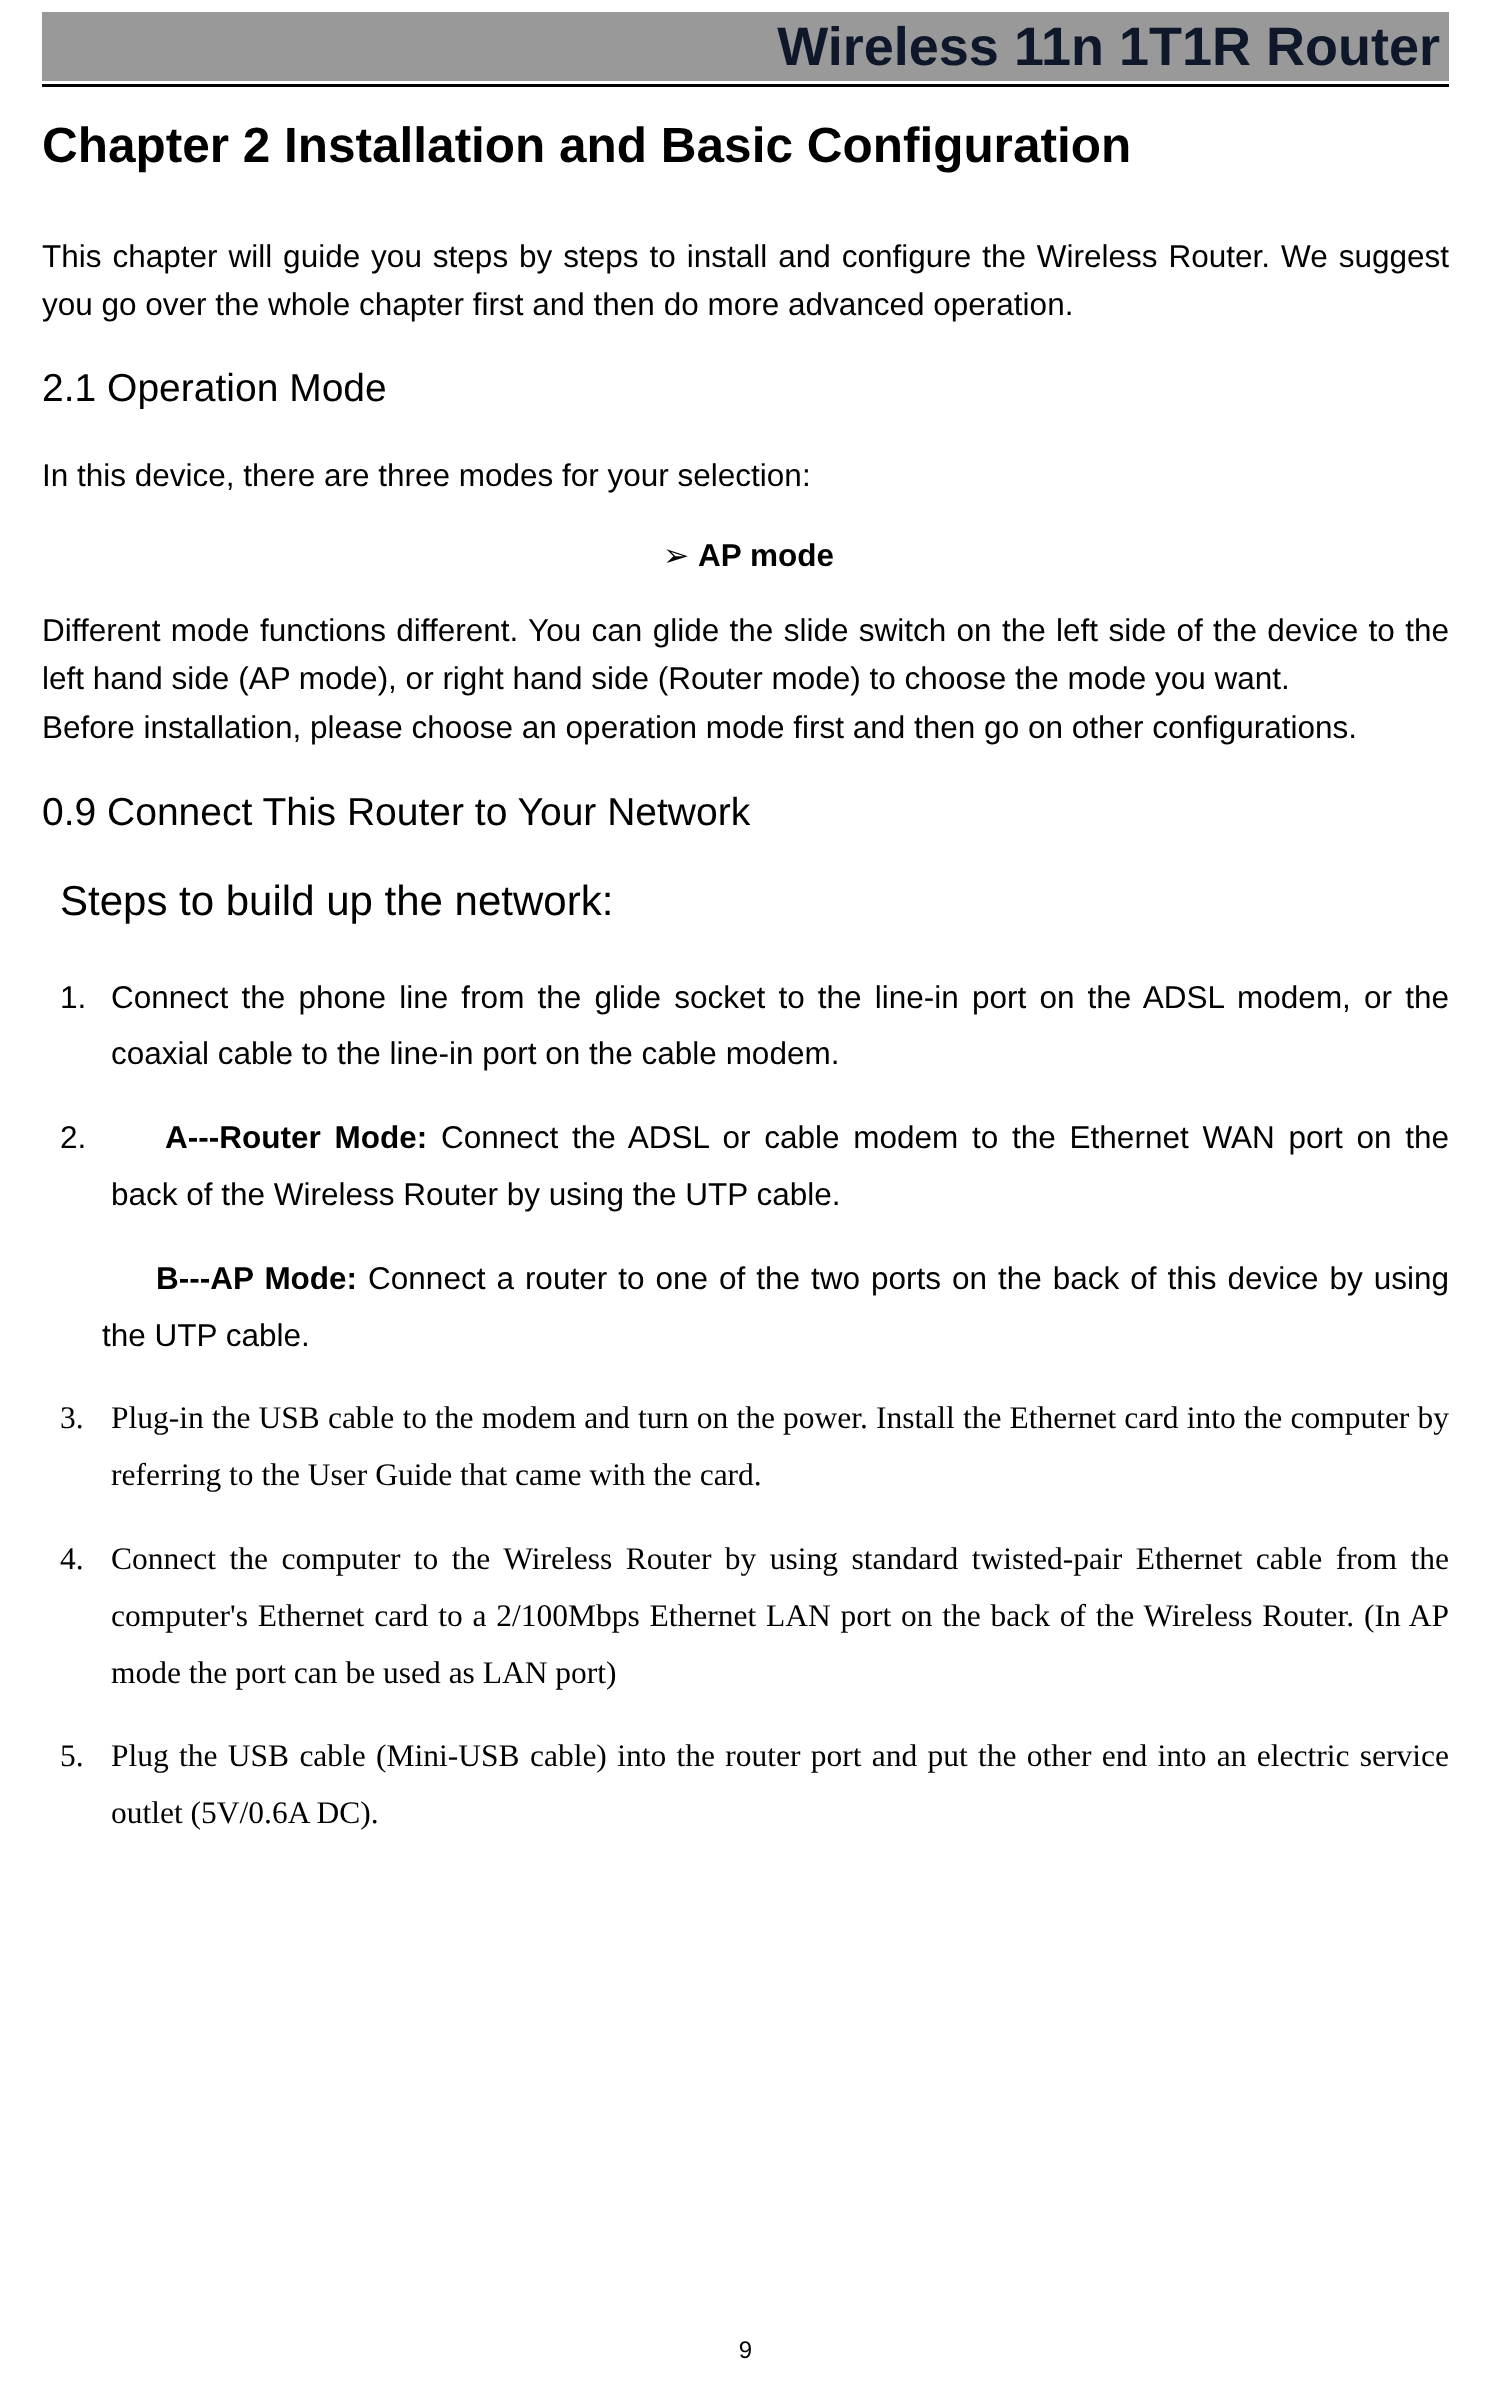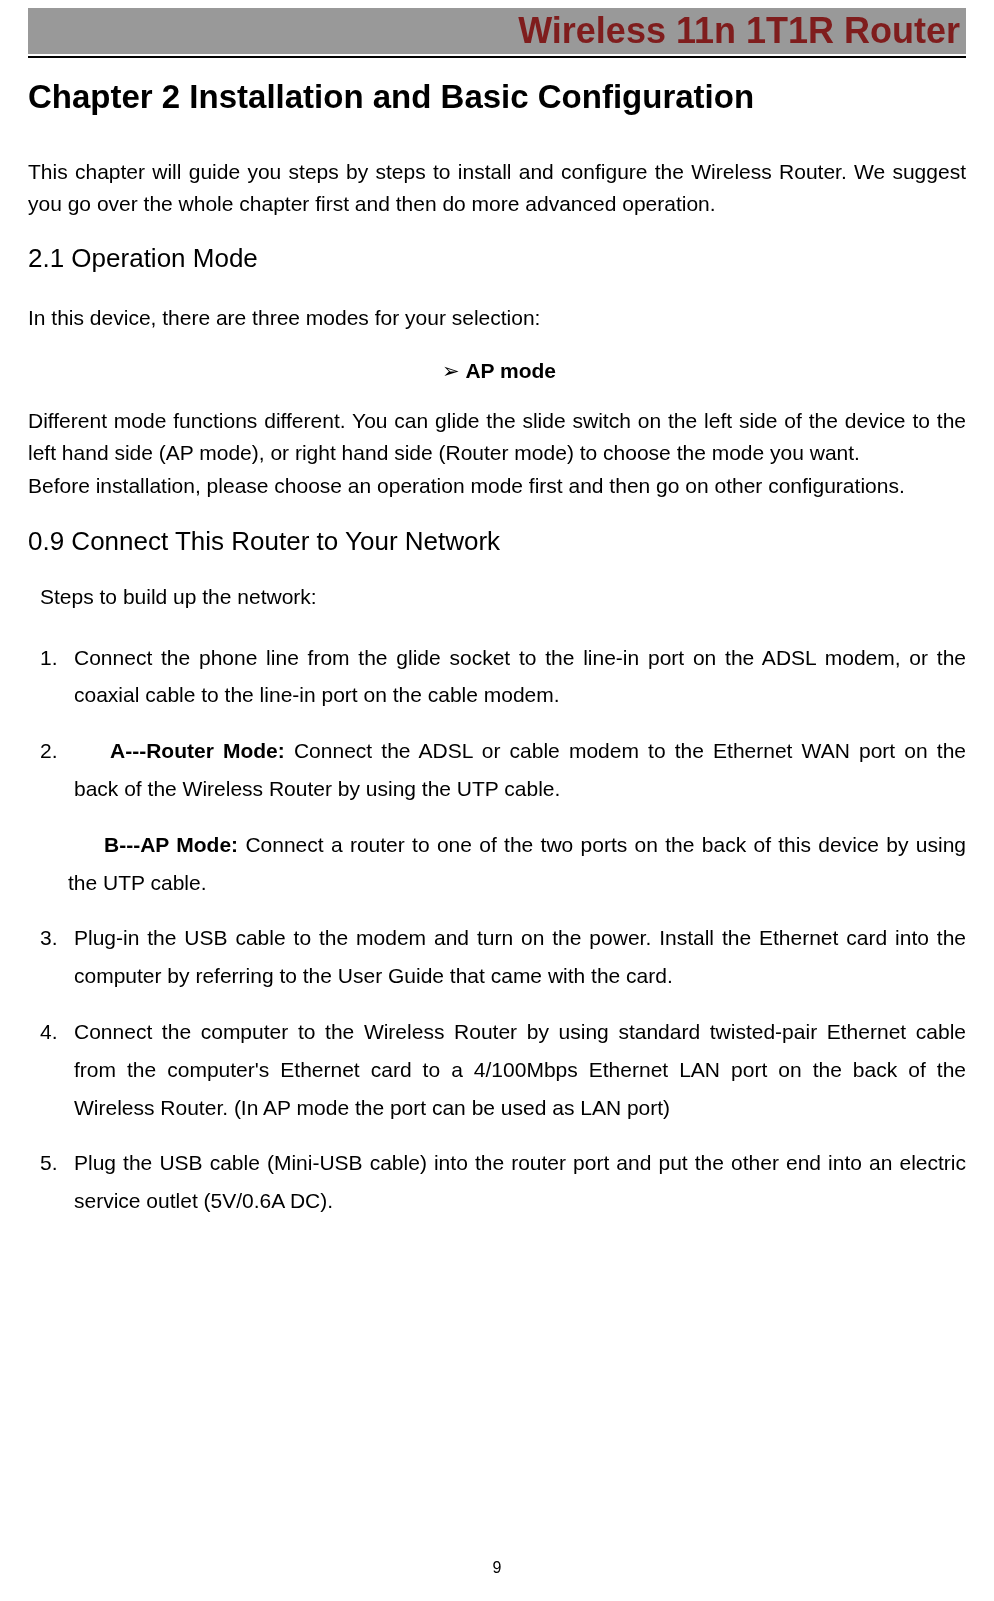--- a/index.html
+++ b/index.html
@@ -16,21 +16,21 @@
       position: relative;
       padding: 0 28px;
     }
     .header {
       margin-top: 8px;
       border-bottom: 2px solid #000;
       padding-bottom: 2px;
     }
     .header-title {
       background: #999;
-      color: #7f1d1d;
+      color: #0f172a;
       font-size: 36px;
       font-weight: bold;
       text-align: right;
       padding: 2px 6px 2px 0;
       width: 100%;
       display: block;
     }
     .chapter-title {
       font-size: 33px;
       font-weight: bold;
@@ -59,21 +59,21 @@
       font-weight: bold;
       line-height: 1.6;
       margin-bottom: 4px;
       text-align: center;
     }
     .bullet-item::before {
       content: "➢ ";
       font-weight: normal;
     }
     .steps-intro {
-      font-size: 21px;
+      font-size: 28px;
       margin: 28px 0 30px 12px;
     }
     .ordered-list {
       list-style: none;
       counter-reset: item;
       padding-left: 12px;
     }
     .ordered-item {
       counter-increment: item;
       font-size: 21px;
@@ -137,19 +137,19 @@
 
 <ol class="ordered-list">
   <li class="ordered-item">Connect the phone line from the glide socket to the line-in port on the ADSL modem, or the coaxial cable to the line-in port on the cable modem.</li>
   <li class="ordered-item">
     <span class="bold">A---Router Mode:</span><span> Connect the ADSL or cable modem to the Ethernet WAN port on the back of the Wireless Router by using the UTP cable.</span>
   </li>
 </ol>
 <div class="sub-block">
   <span class="bold">B---AP Mode:</span><span> Connect a router to one of the two ports on the back of this device by using the UTP cable.</span>
 </div>
-<ol class="ordered-list" style="counter-reset:item 2;">
+<ol class="ordered-list" style="counter-reset:item 2;font-family:Liberation Serif, serif;">
   <li class="ordered-item">Plug-in the USB cable to the modem and turn on the power. Install the Ethernet card into the computer by referring to the User Guide that came with the card.</li>
-  <li class="ordered-item">Connect the computer to the Wireless Router by using standard twisted-pair Ethernet cable from the computer's Ethernet card to a 4/100Mbps Ethernet LAN port on the back of the Wireless Router. (In AP mode the port can be used as LAN port)</li>
+  <li class="ordered-item">Connect the computer to the Wireless Router by using standard twisted-pair Ethernet cable from the computer's Ethernet card to a 2/100Mbps Ethernet LAN port on the back of the Wireless Router. (In AP mode the port can be used as LAN port)</li>
   <li class="ordered-item">Plug the USB cable (Mini-USB cable) into the router port and put the other end into an electric service outlet (5V/0.6A DC).</li>
 </ol>
 
 <div class="page-num">9</div>
 
 </body></html>

